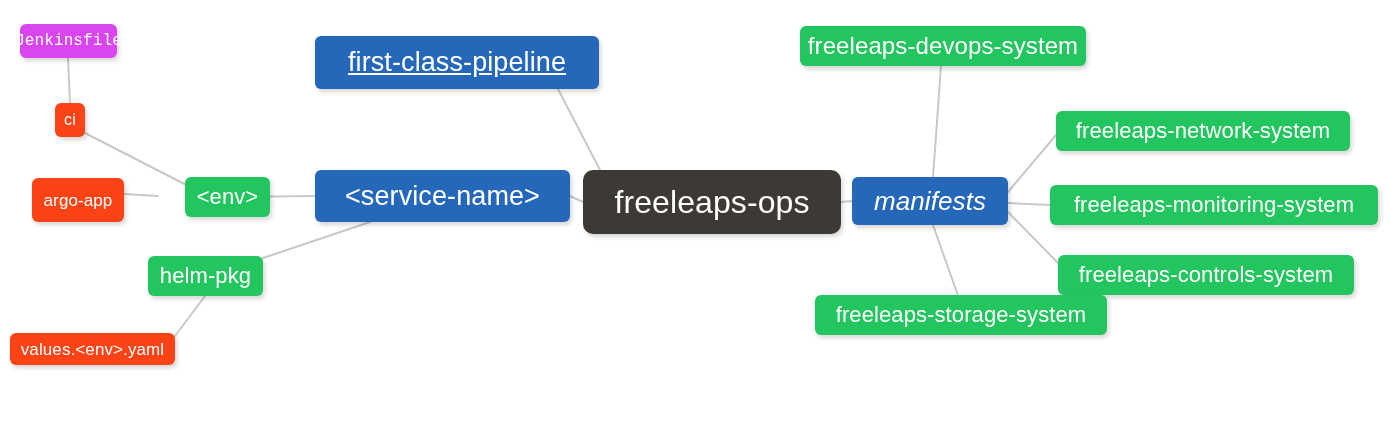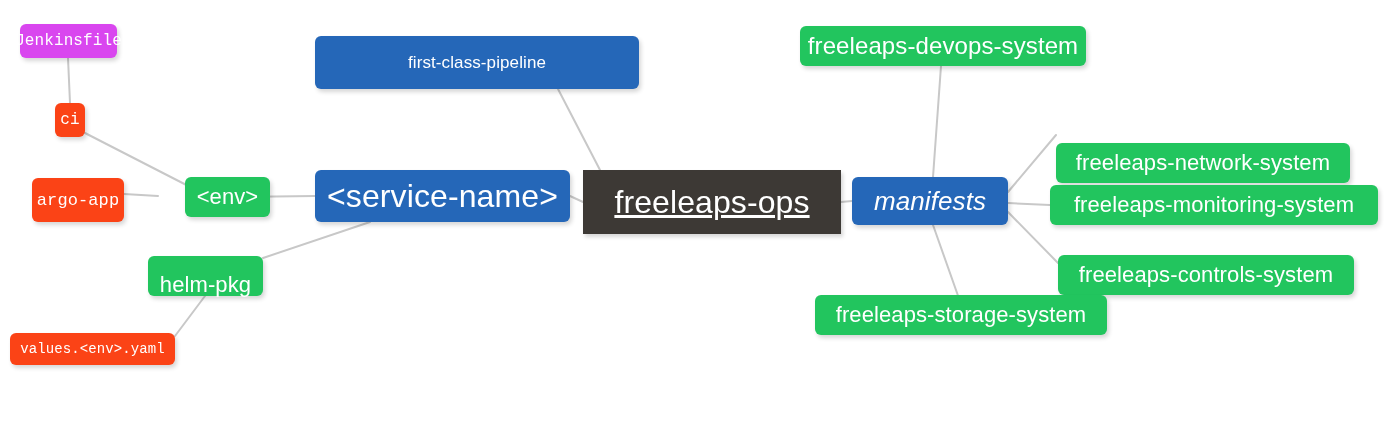--- a/index.html
+++ b/index.html
@@ -34,28 +34,27 @@
     align-items: center;
     justify-content: center;
     color: #ffffff;
     white-space: nowrap;
     border-radius: 6px;
     box-shadow: 2px 3px 4px rgba(0,0,0,0.16);
     line-height: 1;
     letter-spacing: 0.1px;
   }
   .node.root {
-    border-radius: 0;
-    text-decoration: underline;
+    border-radius: 10px;
   }
   .n-root   { background: #3d3935; }
   .n-blue   { background: #2567b8; }
   .n-green  { background: #22c55e; }
   .n-orange { background: #d946ef; font-family: Liberation Mono, monospace; }
-  .n-red    { background: #fb4316; font-family: Liberation Mono, monospace; }
+  .n-red    { background: #fb4316; }
 </style>
 </head>
 <body>
 
 <div id="canvas">
 
   <svg id="edge-layer" viewBox="0 0 1390 421" width="1390" height="421" xmlns="http://www.w3.org/2000/svg">
       <path d="M570,196 L583,202" stroke="#c8c8c8" stroke-width="2" stroke-linecap="round" fill="none"></path>
       <path d="M841,202 L852,201" stroke="#c8c8c8" stroke-width="2" stroke-linecap="round" fill="none"></path>
       <path d="M558,89 L600,170" stroke="#c8c8c8" stroke-width="2" stroke-linecap="round" fill="none"></path>
@@ -69,51 +68,51 @@
       <path d="M1008,192 L1056,135" stroke="#c8c8c8" stroke-width="2" stroke-linecap="round" fill="none"></path>
       <path d="M1008,203 L1050,205" stroke="#c8c8c8" stroke-width="2" stroke-linecap="round" fill="none"></path>
       <path d="M1008,212 L1058,263" stroke="#c8c8c8" stroke-width="2" stroke-linecap="round" fill="none"></path>
       <path d="M933,225 L962,307" stroke="#c8c8c8" stroke-width="2" stroke-linecap="round" fill="none"></path>
     </svg>
 
   <div id="node-layer">
       <div class="node n-root root" style="left: 583px; top: 170px; width: 258px; height: 64px; font-size: 32px;">
         <span>freeleaps-ops</span>
       </div>
-      <div class="node n-blue" style="left: 315px; top: 170px; width: 255px; height: 52px; font-size: 32px;">
+      <div class="node n-blue" style="left: 315px; top: 170px; width: 255px; height: 52px; font-size: 27px;">
         <span>&lt;service-name&gt;</span>
       </div>
       <div class="node n-blue" style="left: 852px; top: 177px; width: 156px; height: 48px; font-size: 26px; font-style: italic;">
         <span>manifests</span>
       </div>
-      <div class="node n-blue" style="left: 315px; top: 36px; width: 324px; height: 53px; font-size: 17px;">
+      <div class="node n-blue" style="left: 315px; top: 36px; width: 284px; height: 53px; font-size: 27px; text-decoration: underline;">
         <span>first-class-pipeline</span>
       </div>
       <div class="node n-green" style="left: 158px; top: 177px; width: 85px; height: 40px; font-size: 22px; margin-left: 27px;">
         <span>&lt;env&gt;</span>
       </div>
-      <div class="node n-green" style="left: 148px; top: 256px; width: 115px; height: 40px; font-size: 22px; align-items: flex-end;">
+      <div class="node n-green" style="left: 148px; top: 256px; width: 115px; height: 40px; font-size: 22px;">
         <span>helm-pkg</span>
       </div>
       <div class="node n-red" style="left: 55px; top: 103px; width: 30px; height: 34px; font-size: 16px;">
         <span>ci</span>
       </div>
       <div class="node n-red" style="left: 32px; top: 178px; width: 92px; height: 44px; font-size: 17px;">
         <span>argo-app</span>
       </div>
-      <div class="node n-red" style="left: 10px; top: 333px; width: 165px; height: 32px; font-size: 14px;">
+      <div class="node n-red" style="left: 10px; top: 333px; width: 165px; height: 32px; font-size: 17px;">
         <span>values.&lt;env&gt;.yaml</span>
       </div>
       <div class="node n-orange" style="left: 20px; top: 24px; width: 97px; height: 34px; font-size: 16px;">
         <span>Jenkinsfile</span>
       </div>
       <div class="node n-green" style="left: 800px; top: 26px; width: 286px; height: 40px; font-size: 24px;">
         <span>freeleaps-devops-system</span>
       </div>
-      <div class="node n-green" style="left: 1056px; top: 111px; width: 294px; height: 40px; font-size: 22px; margin-top: 32px;">
+      <div class="node n-green" style="left: 1056px; top: 111px; width: 294px; height: 40px; font-size: 22px;">
         <span>freeleaps-network-system</span>
       </div>
       <div class="node n-green" style="left: 1050px; top: 185px; width: 328px; height: 40px; font-size: 22px;">
         <span>freeleaps-monitoring-system</span>
       </div>
       <div class="node n-green" style="left: 1058px; top: 255px; width: 296px; height: 40px; font-size: 22px;">
         <span>freeleaps-controls-system</span>
       </div>
       <div class="node n-green" style="left: 815px; top: 295px; width: 292px; height: 40px; font-size: 22px; align-items: center;">
         <span>freeleaps-storage-system</span>

